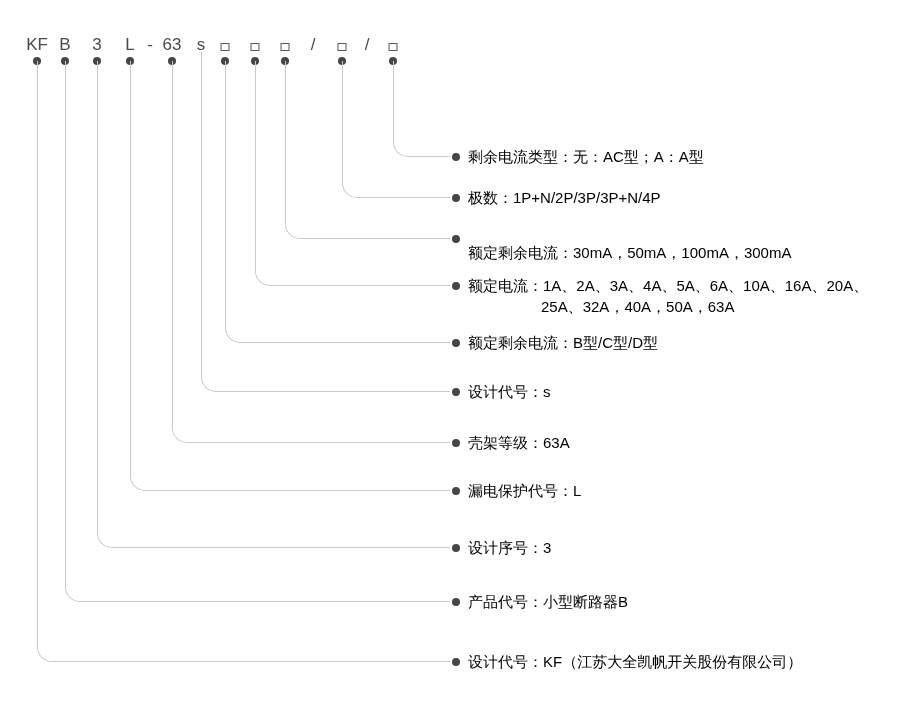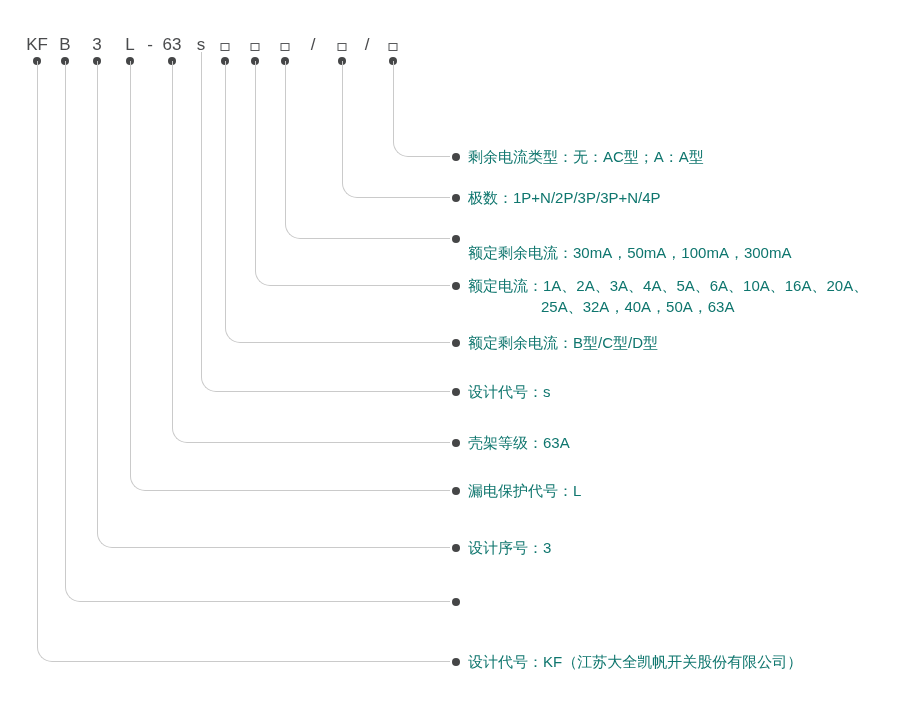--- a/index.html
+++ b/index.html
@@ -55,21 +55,21 @@
     height: 8px;
     border-radius: 50%;
     background: #454647;
   }
   
   .label {
     position: absolute;
     left: 468px;
     font-size: 15px;
     line-height: 20px;
-    color: #0f766e;
+    color: #000000;
     white-space: nowrap;
   }
   .label .line2 { padding-left: 73px; line-height: 21px; }
 </style>
 </head>
 <body>
 
 <div class="stage">
 
   <span class="sym" style="left:37px">KF</span>
@@ -127,15 +127,16 @@
   <div class="label" style="top:243px">额定剩余电流：30mA，50mA，100mA，300mA</div>
   <div class="label" style="top:276px">
     <div>额定电流：1A、2A、3A、4A、5A、6A、10A、16A、20A、</div>
     <div class="line2">25A、32A，40A，50A，63A</div>
   </div>
   <div class="label" style="top:333px">额定剩余电流：B型/C型/D型</div>
   <div class="label" style="top:382px">设计代号：s</div>
   <div class="label" style="top:433px">壳架等级：63A</div>
   <div class="label" style="top:481px">漏电保护代号：L</div>
   <div class="label" style="top:538px">设计序号：3</div>
+  <div class="label" style="top:592px">产品代号：小型断路器B</div>
   <div class="label" style="top:652px">设计代号：KF（江苏大全凯帆开关股份有限公司）</div>
 
 </div>
 
 </body></html>

